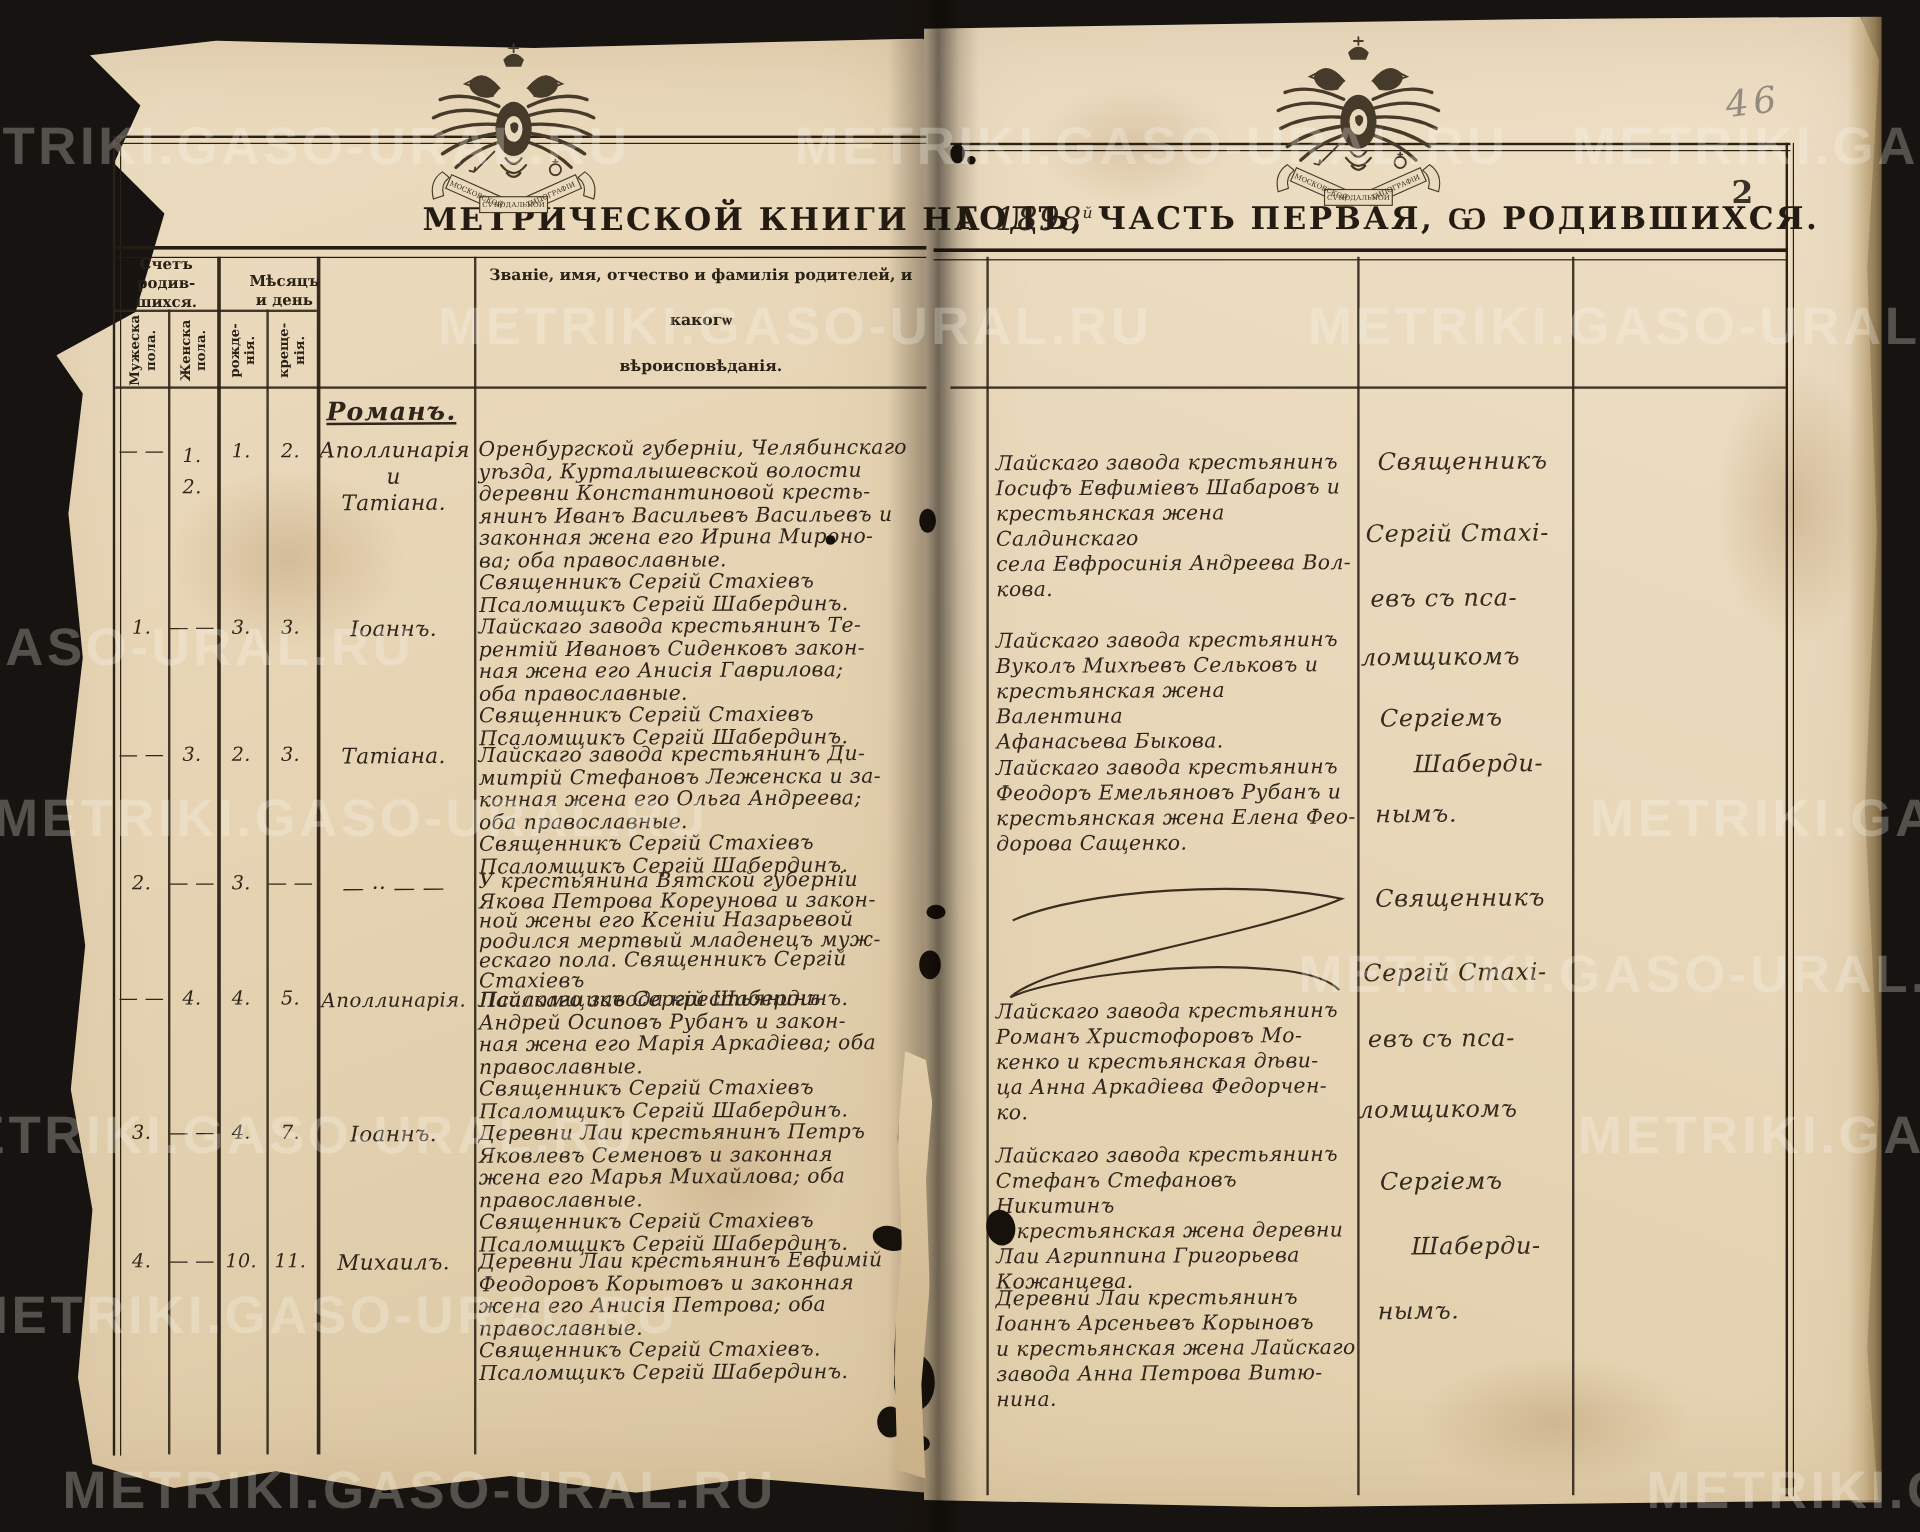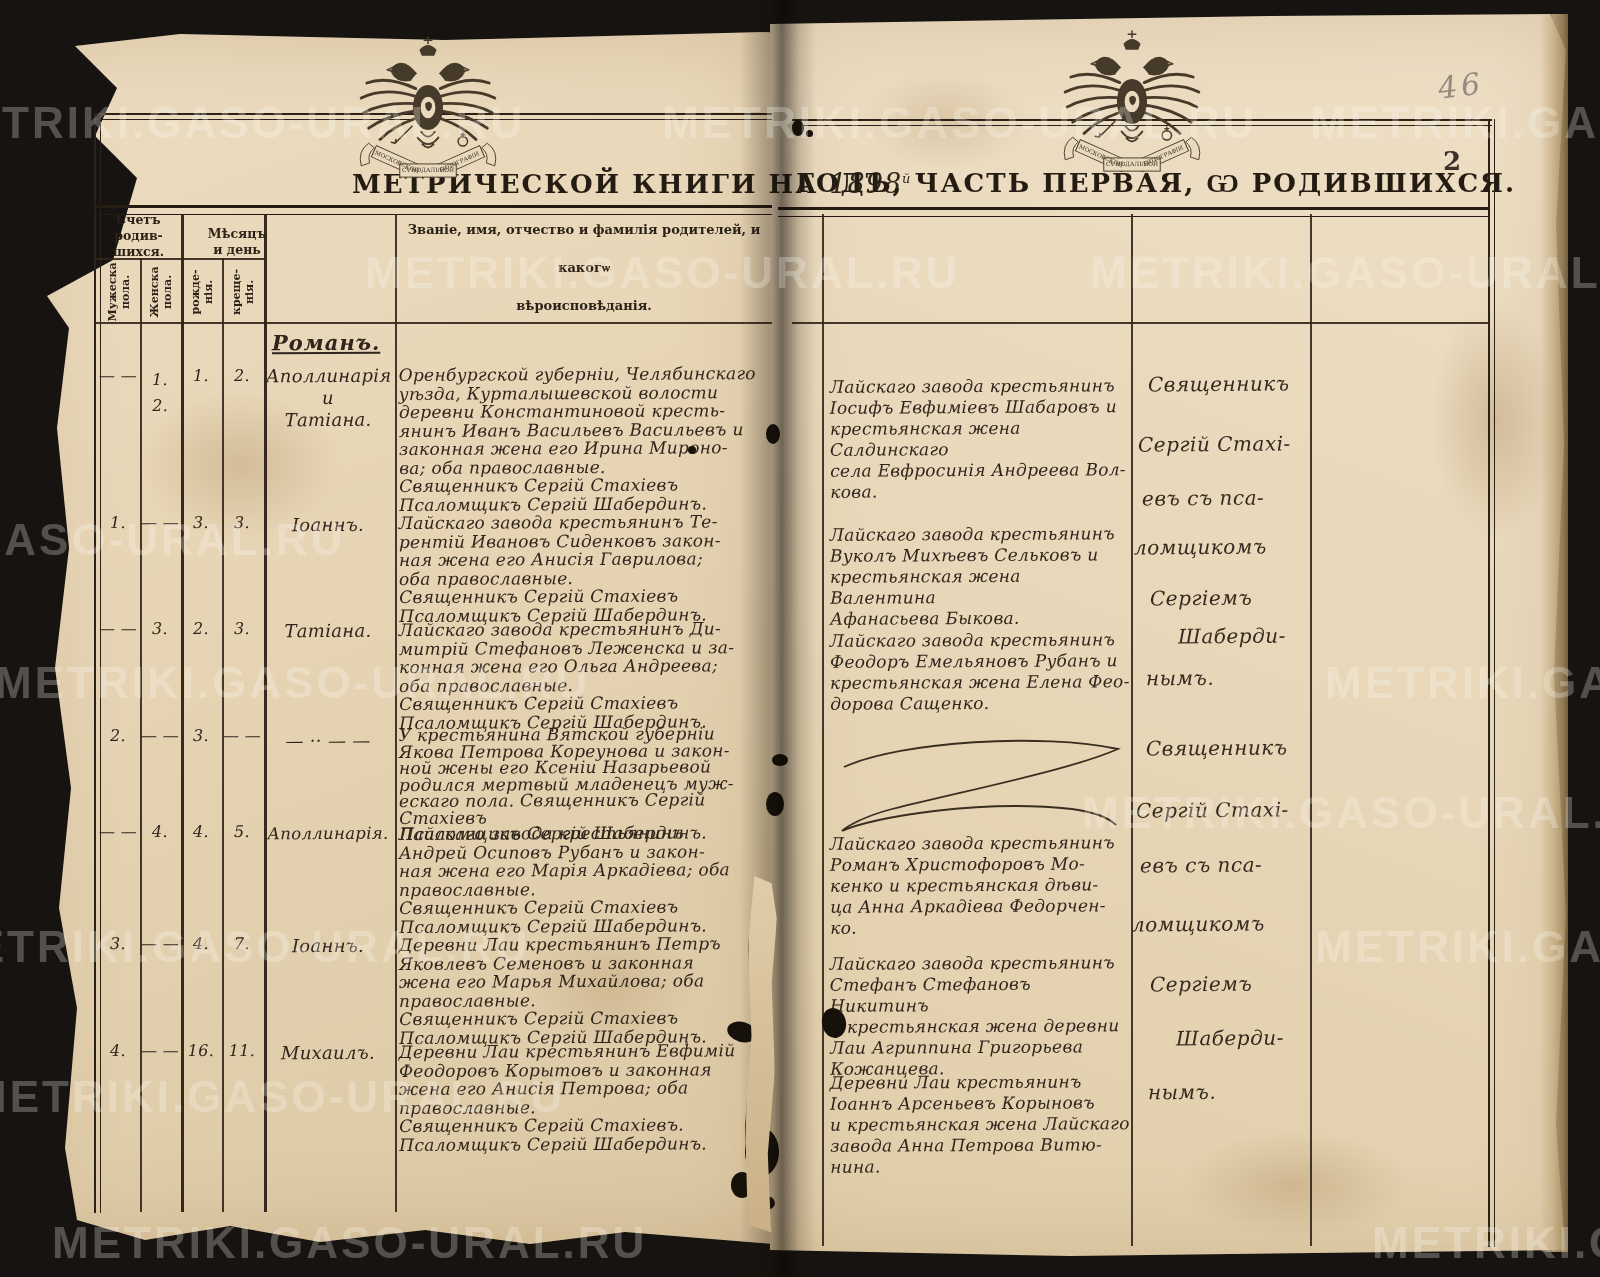--- a/index.html
+++ b/index.html
@@ -272,21 +272,21 @@
 Священникъ Сергій Стахіевъ
 Псаломщикъ Сергій Шабердинъ.</div>
   <div class="hw god" style="left:830px;top:953px;">Лайскаго завода крестьянинъ
 Стефанъ Стефановъ Никитинъ
 и крестьянская жена деревни
 Лаи Агриппина Григорьева
 Кожанцева.</div>
 
   <div class="hw num" style="left:97px;top:1042px;">4.</div>
   <div class="hw num" style="left:139px;top:1042px;">— —</div>
-  <div class="hw num" style="left:180px;top:1042px;">16.</div>
+  <div class="hw num" style="left:180px;top:1042px;">10.</div>
   <div class="hw num" style="left:221px;top:1042px;">11.</div>
   <div class="hw nm" style="left:266px;top:1042px;">Михаилъ.</div>
   <div class="hw" style="left:399px;top:1042px;width:374px;">Деревни Лаи крестьянинъ Евфимій
 Феодоровъ Корытовъ и законная
 жена его Анисія Петрова; оба
 православные.
 Священникъ Сергій Стахіевъ.
 Псаломщикъ Сергій Шабердинъ.</div>
   <div class="hw god" style="left:830px;top:1072px;">Деревни Лаи крестьянинъ
 Іоаннъ Арсеньевъ Корыновъ

